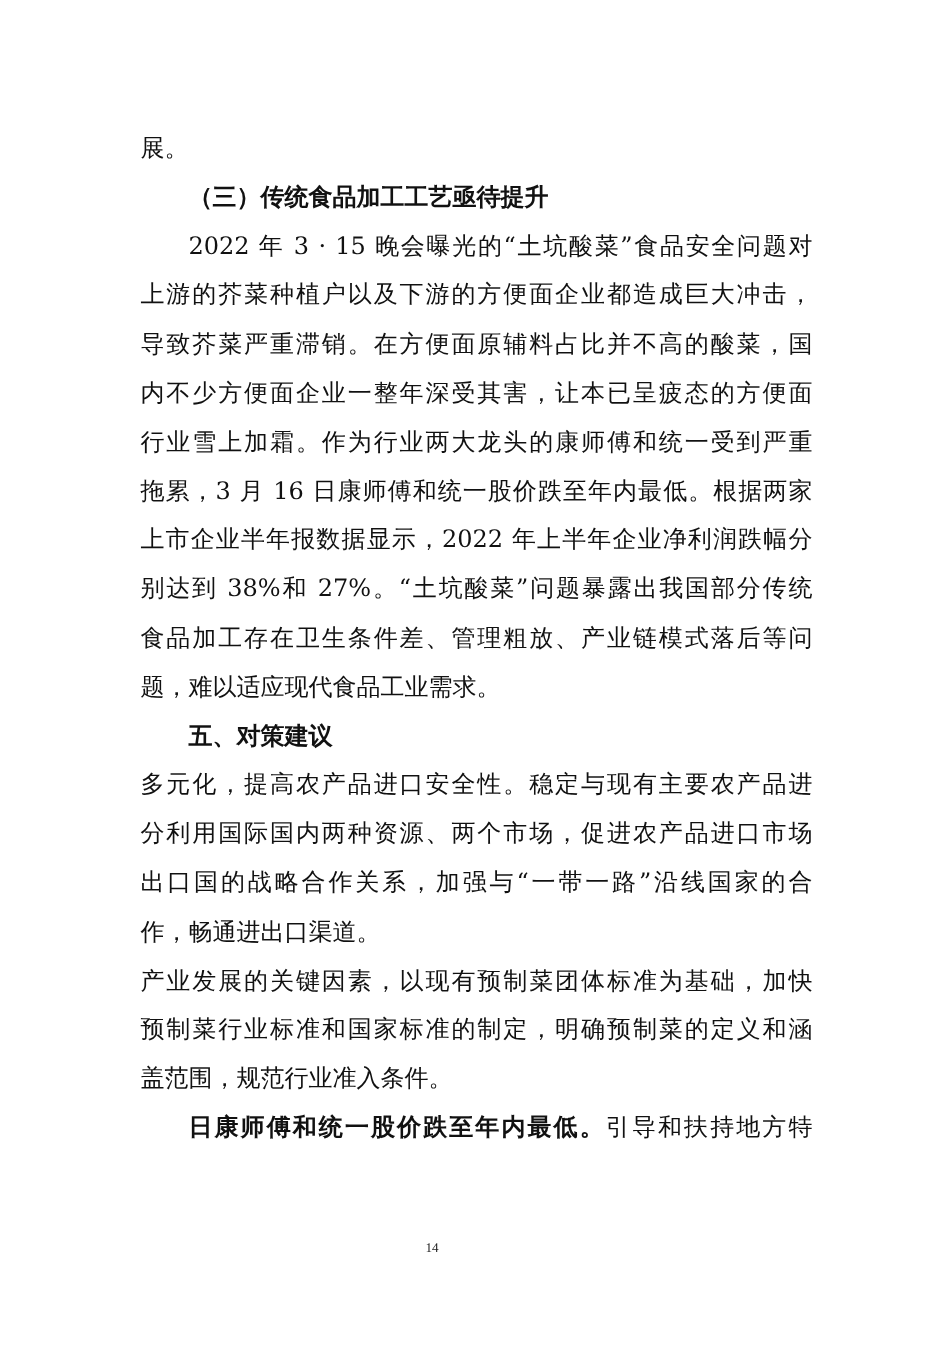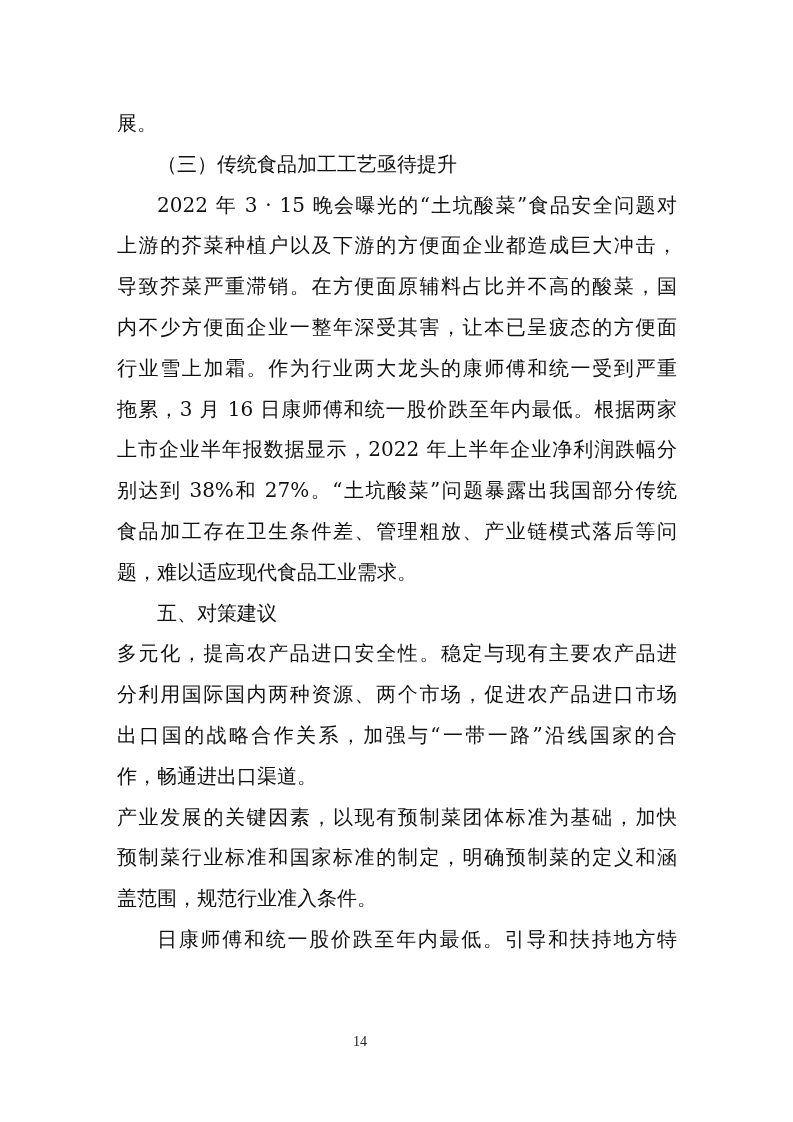--- a/index.html
+++ b/index.html
@@ -3,24 +3,24 @@
 <meta charset="utf-8">
 <style>
   html, body { margin: 0; padding: 0; background: #ffffff; }
   body { width: 793px; height: 1122px; position: relative; overflow: hidden;
          font-family: "DejaVu Serif", "Liberation Serif", serif; color: #111111; }
   .page { position: absolute; left: 117px; top: 103px; width: 560px; }
   .line { height: 40.8px; line-height: 40.8px; font-size: 20px; white-space: nowrap;
           text-align: justify; text-align-last: justify; letter-spacing: 0px; }
   .line.last { text-align-last: left; }
   .indent { padding-left: 40px; }
-  .bold { font-weight: normal; font-family: "DejaVu Sans", "Liberation Sans", sans-serif; }
-  .heading { font-weight: normal; }
+  .bold { font-weight: bold; font-family: "DejaVu Sans", "Liberation Sans", sans-serif; }
+  .heading { font-weight: bold; }
   .pagenum { position: absolute; top: 1034px; left: 0; width: 720px; text-align: center;
-             font-size: 14px; font-family: "Liberation Serif", serif; color: #222; }
+             font-size: 11px; font-family: "Liberation Serif", serif; color: #222; }
 </style>
 </head>
 <body>
 
 <div class="page">
   <div class="line last">展。</div>
 
   <div class="line last indent heading">（三）传统食品加工工艺亟待提升</div>
 
   <div>

